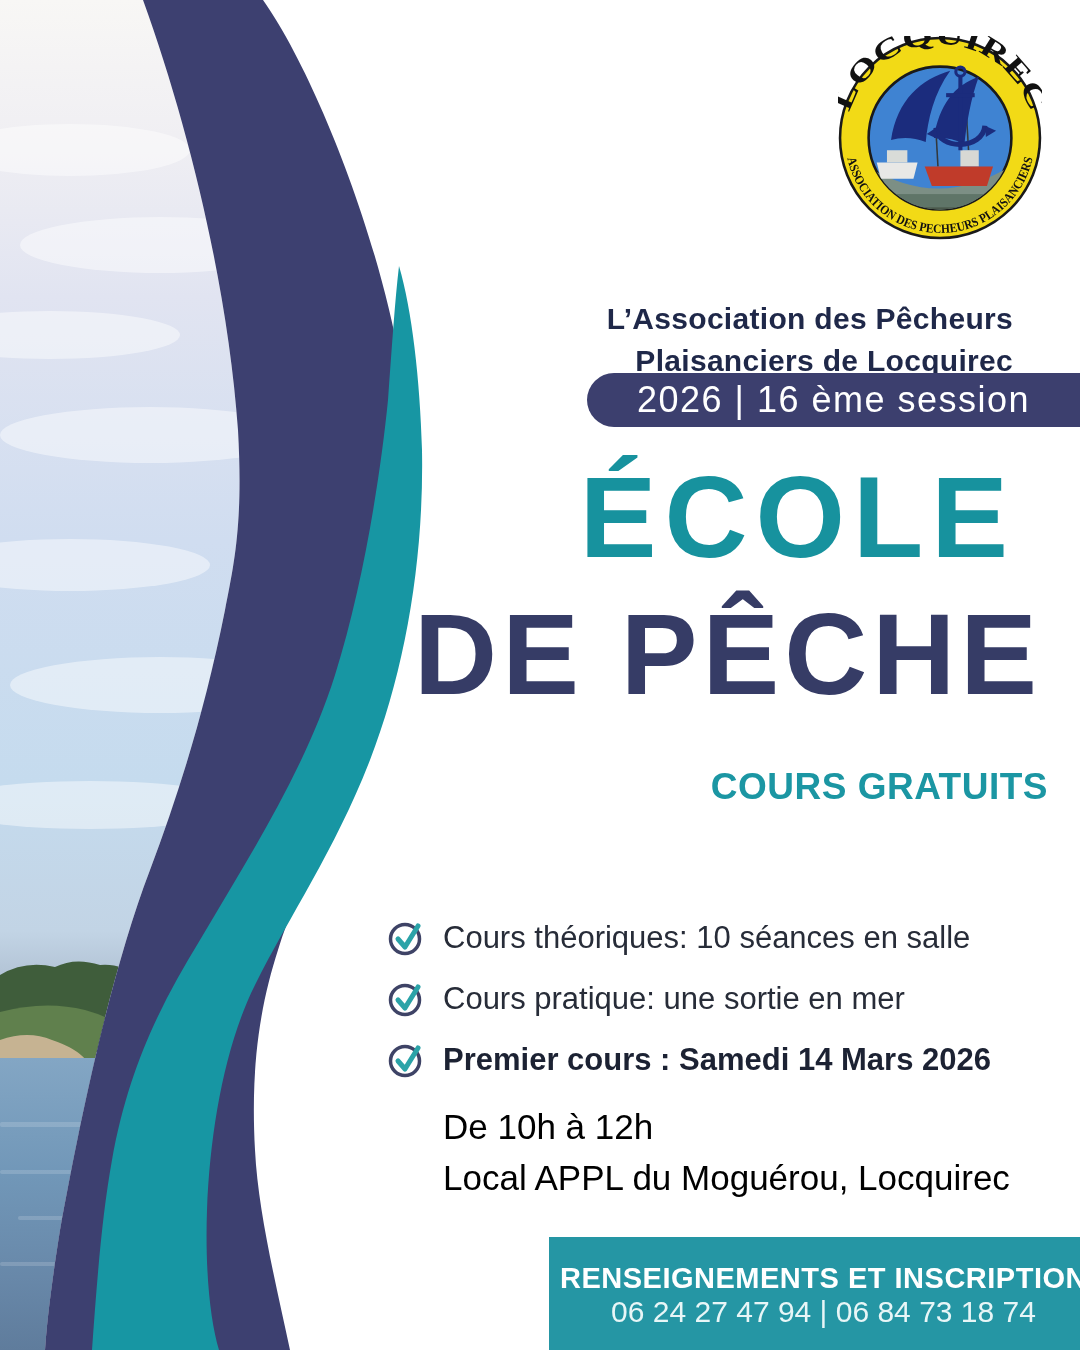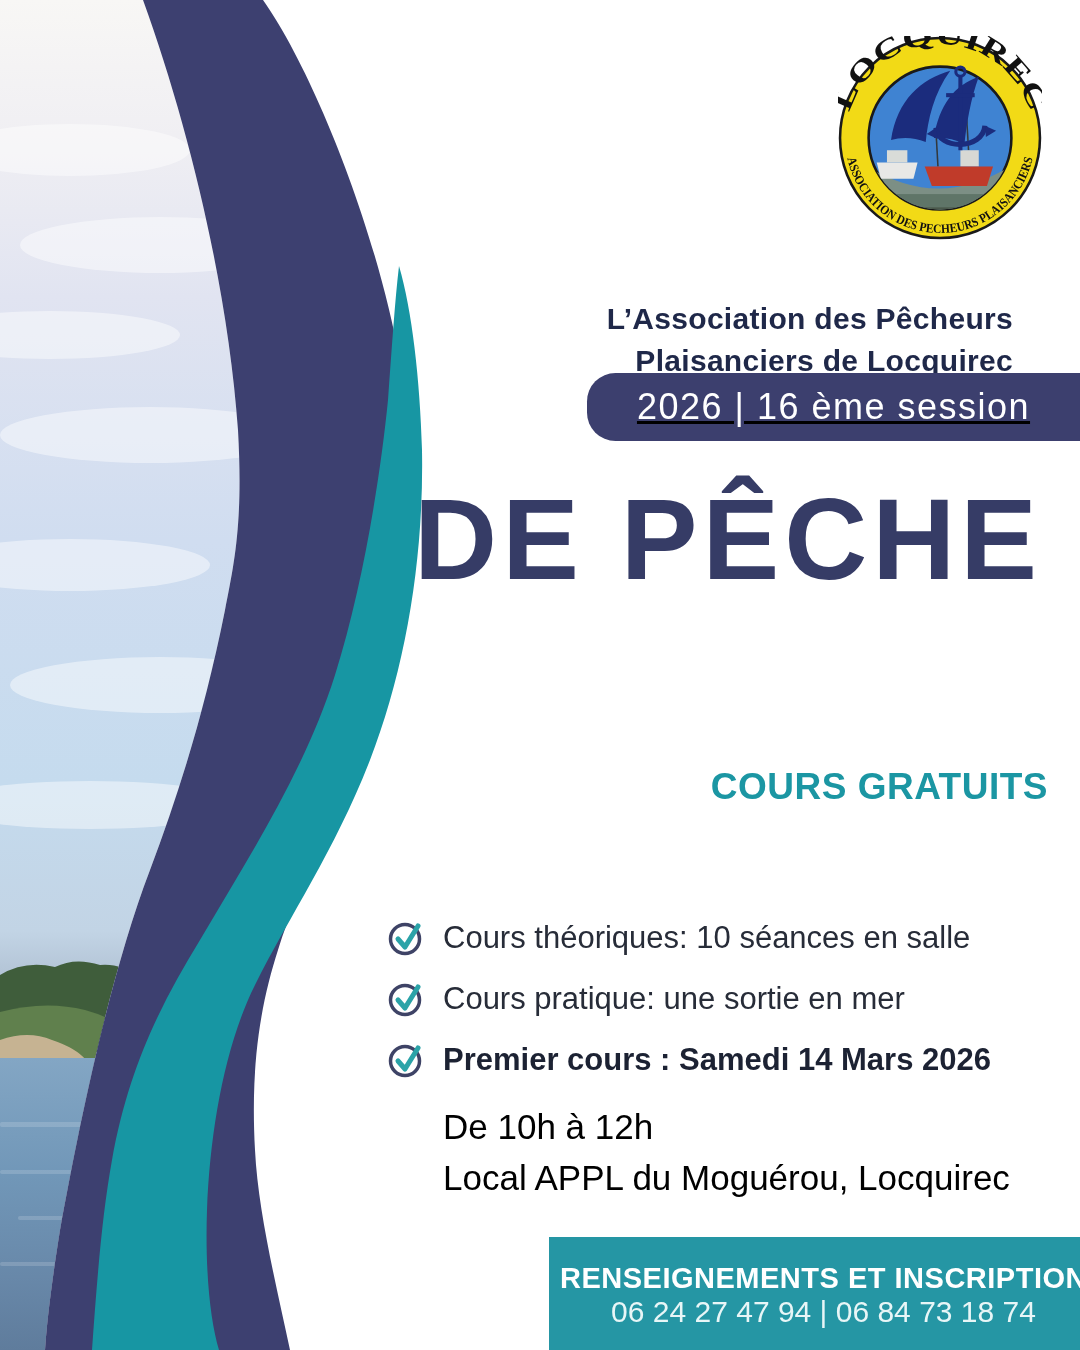--- a/index.html
+++ b/index.html
@@ -9,22 +9,22 @@
   }
   .bg-waves{position:absolute;left:0;top:0;width:1080px;height:1350px;}
   
   .logo-badge{position:absolute;left:838px;top:36px;width:204px;height:204px;}
   
   .assoc{position:absolute;right:67px;top:250px;text-align:right;color:#1f2849;margin-top:48px;}
   .assoc .line{font-size:30px;font-weight:700;line-height:42px;letter-spacing:.3px;}
   .assoc .propose{font-size:23px;font-weight:400;letter-spacing:7px;color:#c2410c;margin-top:4px;}
   
   .session-pill{
-    position:absolute;left:587px;top:373px;width:493px;height:68px;background:#3c3f6e;
-    border-radius:28.5px 0 0 28.5px;display:flex;align-items:center;justify-content:center;text-decoration:underline;
+    position:absolute;left:587px;top:373px;width:493px;height:54px;background:#3c3f6e;
+    border-radius:28.5px 0 0 28.5px;display:flex;align-items:center;justify-content:center;
   }
   .session-pill span{color:#ffffff;font-size:36px;font-weight:400;letter-spacing:1.5px;}
   
   .title{position:absolute;right:38px;top:460px;text-align:right;line-height:1;}
   .title .l1{font-size:115px;font-weight:700;letter-spacing:8px;color:#17929e;padding-right:26px;}
   .title .l2{font-size:115px;font-weight:700;letter-spacing:5px;color:#363c66;margin-top:22px;text-align:right;}
   
   .gratuits{position:absolute;right:32px;top:766px;font-size:37px;font-weight:700;letter-spacing:.5px;color:#1b96a3;text-align:right;}
   .contrib{position:absolute;right:32px;top:812px;font-size:27px;font-style:italic;color:#1e2438;text-align:right;}
   
@@ -181,20 +181,21 @@
     <div class="line">L’Association des Pêcheurs</div>
     <div class="line">Plaisanciers de Locquirec</div>
     <div class="propose">propose</div>
   </div>
 
   <div class="session-pill">
     <span>2026 | 16 ème session</span>
   </div>
 
   <div class="title">
+    <div class="l1">ÉCOLE</div>
     <div class="l2">DE PÊCHE</div>
   </div>
 
   <div class="gratuits">COURS GRATUITS</div>
 
   <div class="checklist">
     <div class="chk-row">
       <svg class="chk-icon" viewBox="0 0 37 37">
         <circle cx="17" cy="20" r="14.5" fill="none" stroke="#3e4366" stroke-width="3.5"></circle>
         <path d="M 10 20 L 17 28 L 30 7" fill="none" stroke="#2ba3a8" stroke-width="5" stroke-linecap="round" stroke-linejoin="round"></path>

